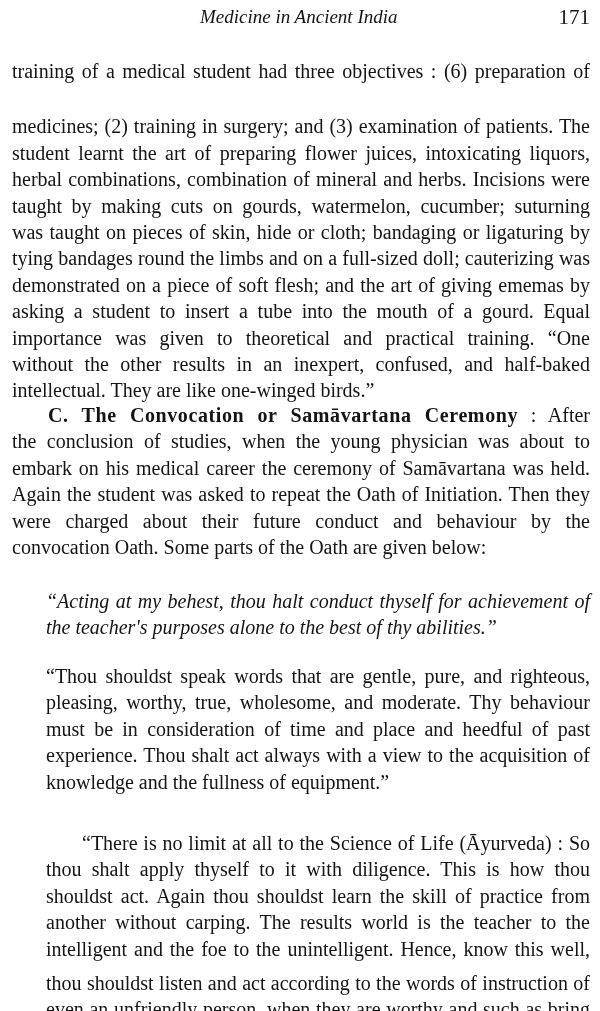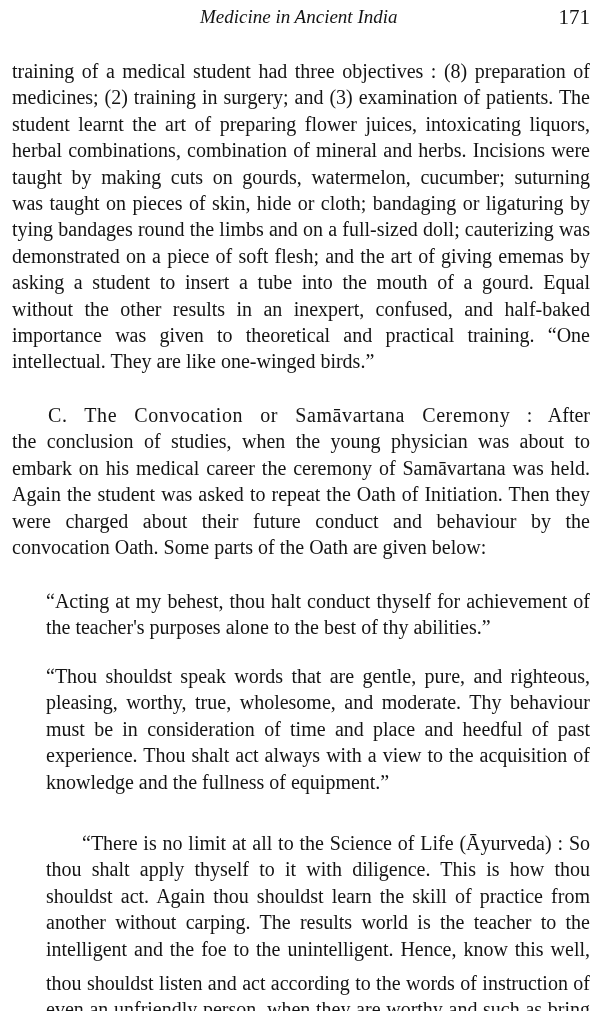--- a/index.html
+++ b/index.html
@@ -19,51 +19,51 @@
   .page-number {
     position: absolute; right: 10px; top: 0; font-size: 21px; line-height: 26px;
   }
   .block { position: absolute; }
   .line {
     display: block; height: 26.4px; line-height: 26.4px; font-size: 20px;
     text-align: justify; text-align-last: justify; white-space: nowrap;
     overflow: visible;
   }
   .line.last { text-align-last: left; }
-  .bold { font-weight: normal; letter-spacing: 0.6px; }
+  .bold { font-weight: bold; letter-spacing: 0.6px; }
   .p1 { left: 12px; top: 58px; width: 578px; }
   .p2 { left: 12px; top: 402px; width: 578px; }
-  .q1 { left: 46px; top: 588px; width: 544px; }
+  .q1 { left: 46px; top: 588px; width: 544px; font-style: italic; }
   .q2 { left: 46px; top: 663px; width: 544px; }
   .q3 { left: 46px; top: 830px; width: 544px; }
   .indent-first { padding-left: 36px; box-sizing: border-box; }
   .indent-head { padding-left: 36px; box-sizing: border-box; }
 </style>
 </head>
 <body>
 
 <div class="page">
 
   <div class="running-head">
     <span class="running-title">Medicine in Ancient India</span>
     <span class="page-number">171</span>
   </div>
 
   <div class="block p1">
-    <span class="line" style="white-space: normal;">training of a medical student had three objectives : (8) preparation of</span>
-    <span class="line" style="white-space: normal;">medicines; (2) training in surgery; and (3) examination of patients. The</span>
+    <span class="line" style="white-space: normal;">training of a medical student had three objectives : (6) preparation of</span>
+    <span class="line" style="white-space: normal; margin-top: 29px;">medicines; (2) training in surgery; and (3) examination of patients. The</span>
     <span class="line" style="white-space: normal;">student learnt the art of preparing flower juices, intoxicating liquors,</span>
     <span class="line" style="white-space: normal;">herbal combinations, combination of mineral and herbs. Incisions were</span>
     <span class="line" style="white-space: normal;">taught by making cuts on gourds, watermelon, cucumber; suturning</span>
     <span class="line" style="white-space: normal;">was taught on pieces of skin, hide or cloth; bandaging or ligaturing by</span>
     <span class="line" style="white-space: normal;">tying bandages round the limbs and on a full-sized doll; cauterizing was</span>
     <span class="line" style="white-space: normal;">demonstrated on a piece of soft flesh; and the art of giving ememas by</span>
     <span class="line" style="white-space: normal;">asking a student to insert a tube into the mouth of a gourd. Equal</span>
+    <span class="line" style="white-space: normal;">importance was given to theoretical and practical training. “One</span>
     <span class="line" style="white-space: normal;">without the other results in an inexpert, confused, and half-baked</span>
-    <span class="line" style="white-space: normal;">importance was given to theoretical and practical training. “One</span>
     <span class="line last" style="white-space: normal;">intellectual. They are like one-winged birds.”</span>
   </div>
 
   <div class="block p2">
     <span class="line indent-head" style="white-space: normal;"><b class="bold">C.   The Convocation or Samāvartana Ceremony</b><span> : After</span></span>
     <span class="line" style="white-space: normal;">the conclusion of studies, when the young physician was about to</span>
     <span class="line" style="white-space: normal;">embark on his medical career the ceremony of Samāvartana was held.</span>
     <span class="line" style="white-space: normal;">Again the student was asked to repeat the Oath of Initiation. Then they</span>
     <span class="line" style="white-space: normal;">were charged about their future conduct and behaviour by the</span>
     <span class="line last" style="white-space: normal;">convocation Oath. Some parts of the Oath are given below:</span>

